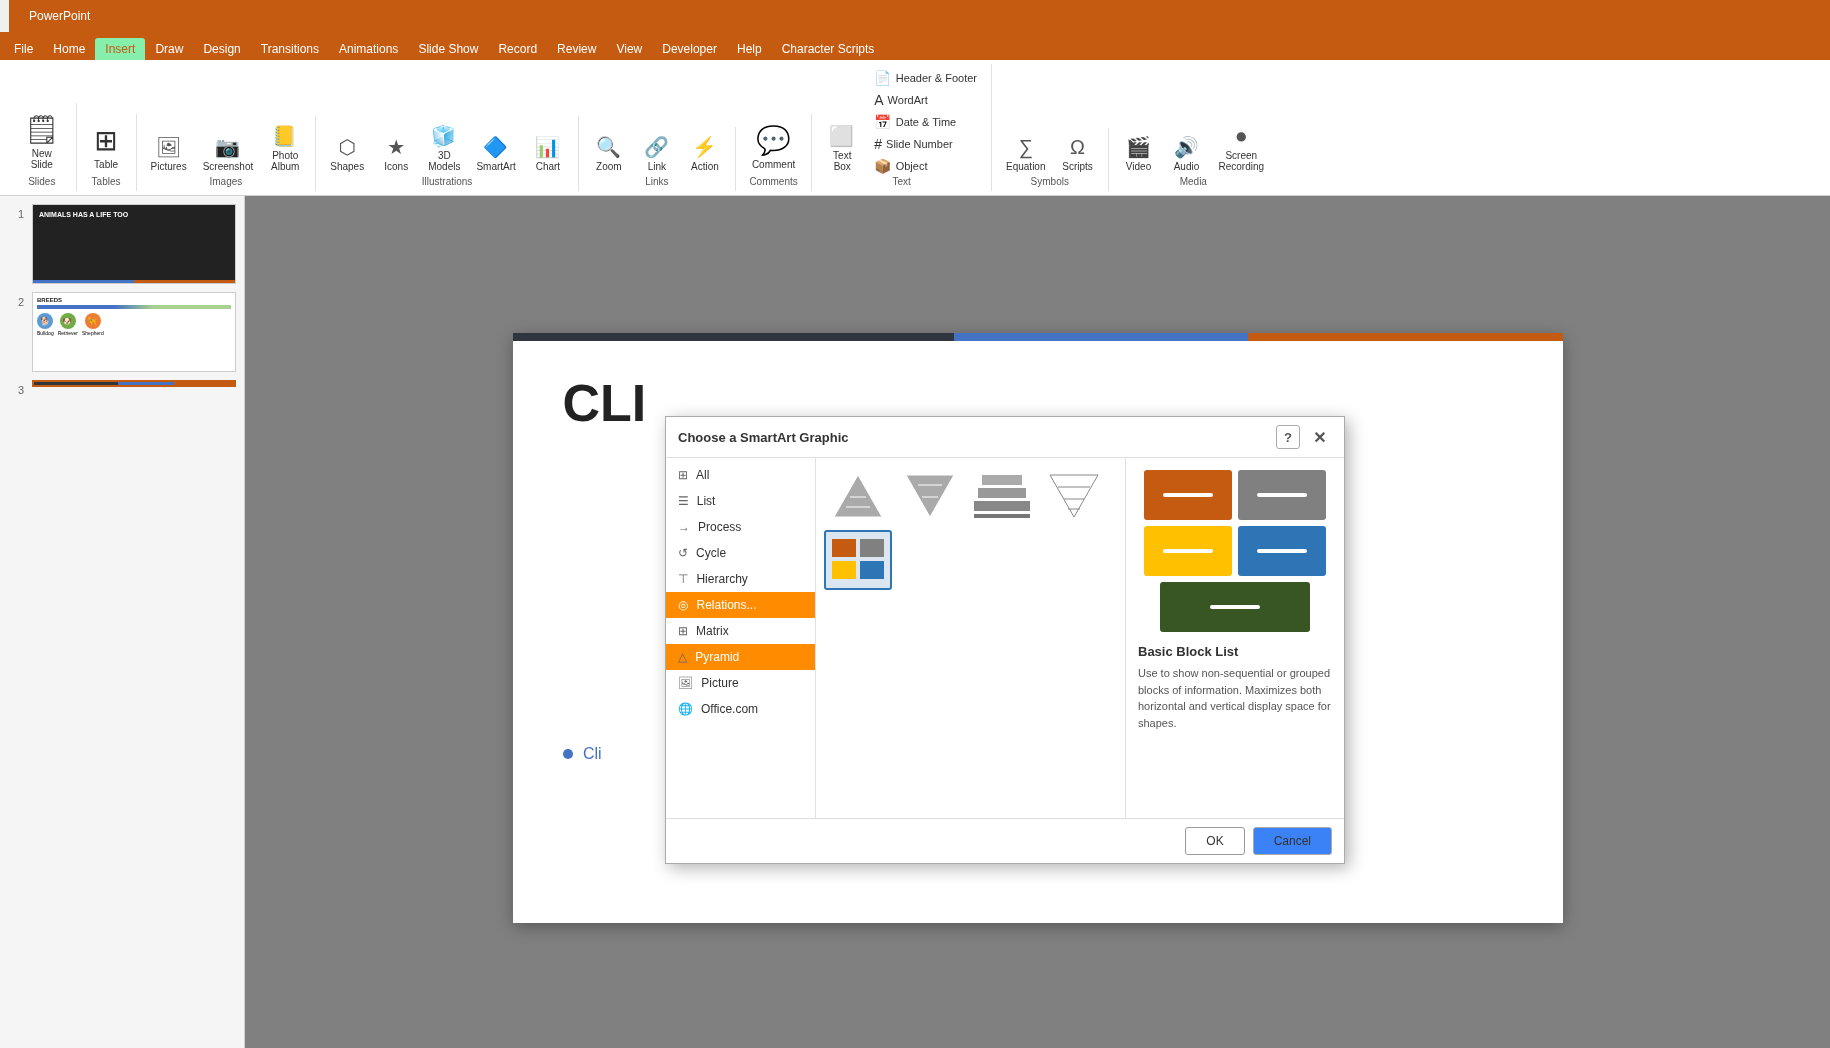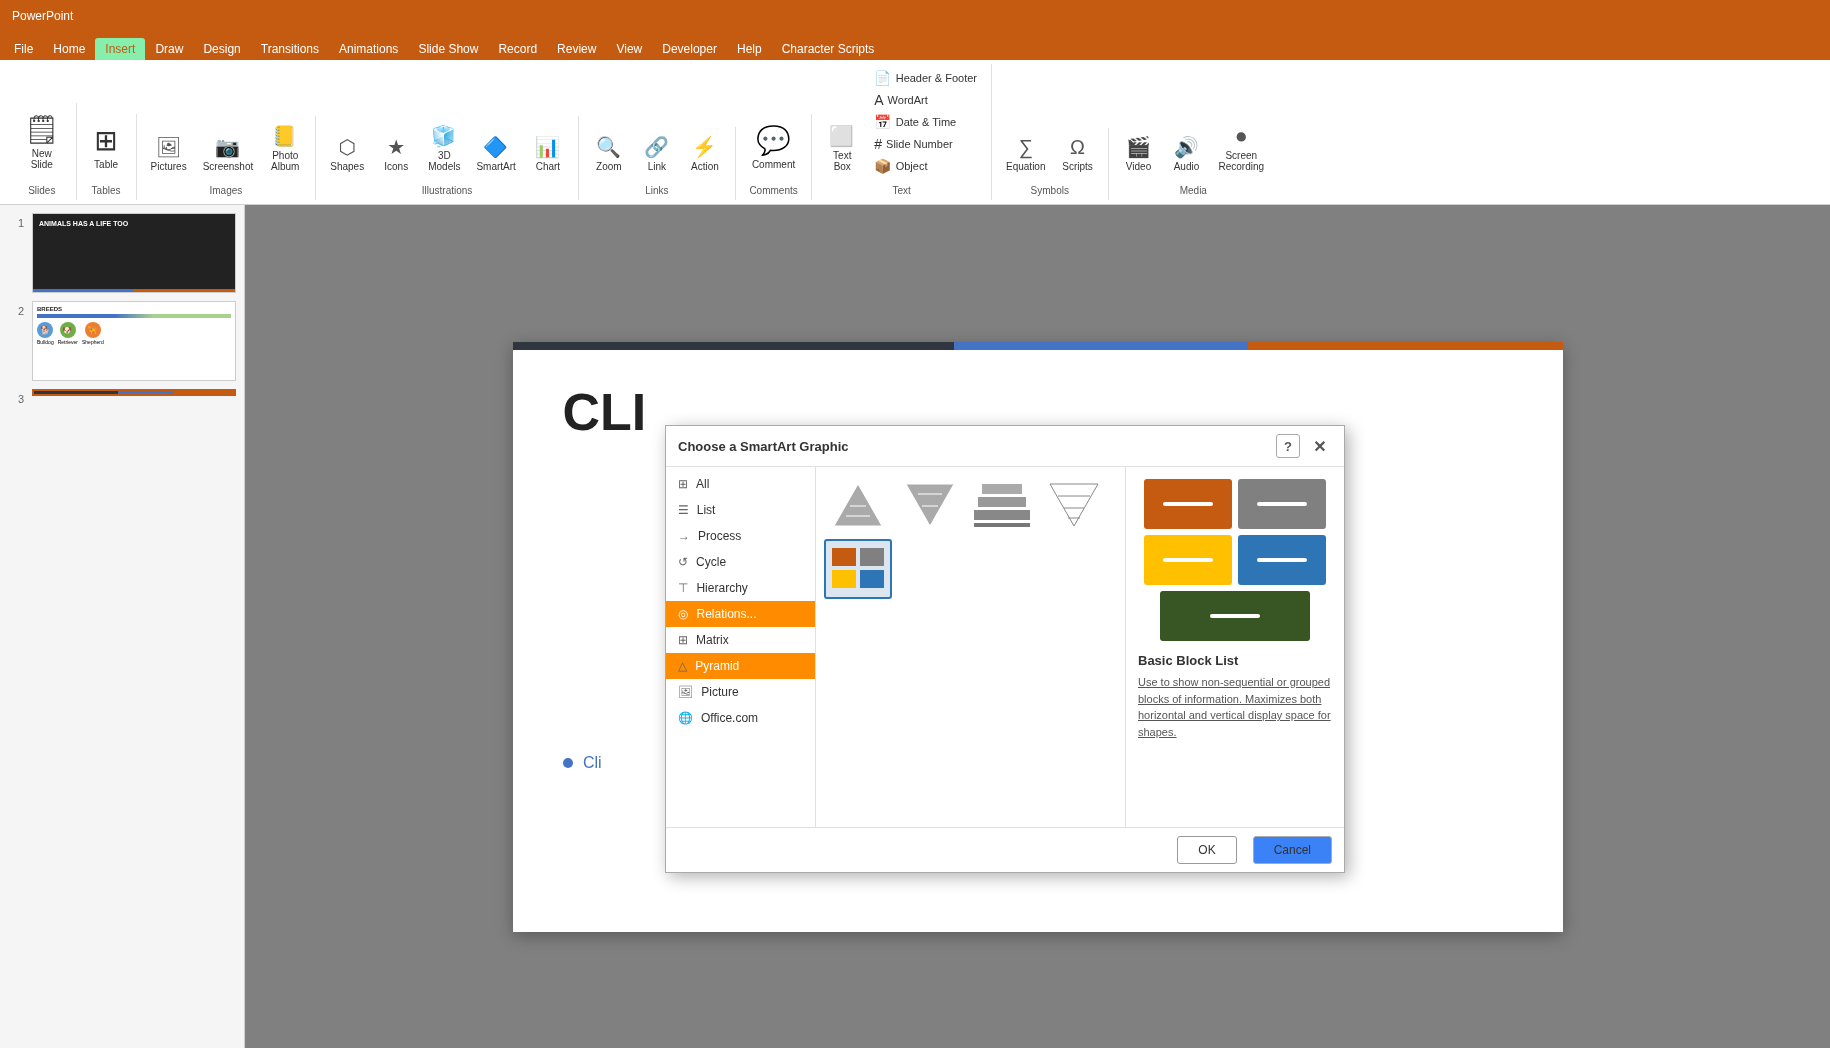--- a/index.html
+++ b/index.html
@@ -4,22 +4,23 @@
   <style>
     * { box-sizing: border-box; margin: 0; padding: 0; }
     body { font-family: 'Segoe UI', Arial, sans-serif; font-size: 12px; background: #f0f0f0; overflow: hidden; width: 1830px; height: 1048px; }
 
     
     .title-bar {
       background: #c55a11;
       height: 32px;
       display: flex;
       align-items: center;
-      padding: 0 8px;
+      padding: 0 16px;
       color: white;
+      margin-left: 9px;
     }
 
     
     .menu-bar {
       background: #c55a11;
       height: 28px;
       display: flex;
       align-items: flex-end;
       padding: 0 4px;
       color: white;
@@ -51,21 +52,21 @@
       flex-direction: column;
       align-items: center;
       border-right: 1px solid #e0e0e0;
       padding: 4px 8px;
       min-width: 60px;
     }
     .ribbon-group:last-child { border-right: none; }
     .ribbon-group-label {
       font-size: 10px;
       color: #555;
-      margin-top: 9px;
+      margin-top: 0;
     }
     .ribbon-items {
       display: flex;
       gap: 4px;
       align-items: flex-end;
     }
     .ribbon-btn {
       display: flex;
       flex-direction: column;
       align-items: center;
@@ -341,29 +342,28 @@
     .preview-title {
       font-size: 13px;
       font-weight: 600;
       color: #333;
       margin-bottom: 6px;
     }
     .preview-desc {
       font-size: 11px;
       color: #555;
       line-height: 1.5;
-      text-decoration: underline;
     }
 
     
     .dialog-footer {
       padding: 8px 12px;
       display: flex;
       justify-content: flex-end;
-      gap: 16px;
+      gap: 8px;
       border-top: 1px solid #e0e0e0;
     }
     .dialog-btn {
       padding: 6px 20px;
       font-size: 12px;
       cursor: pointer;
       border-radius: 3px;
       border: 1px solid #aaa;
       background: #3b82f6;
       color: #333;

